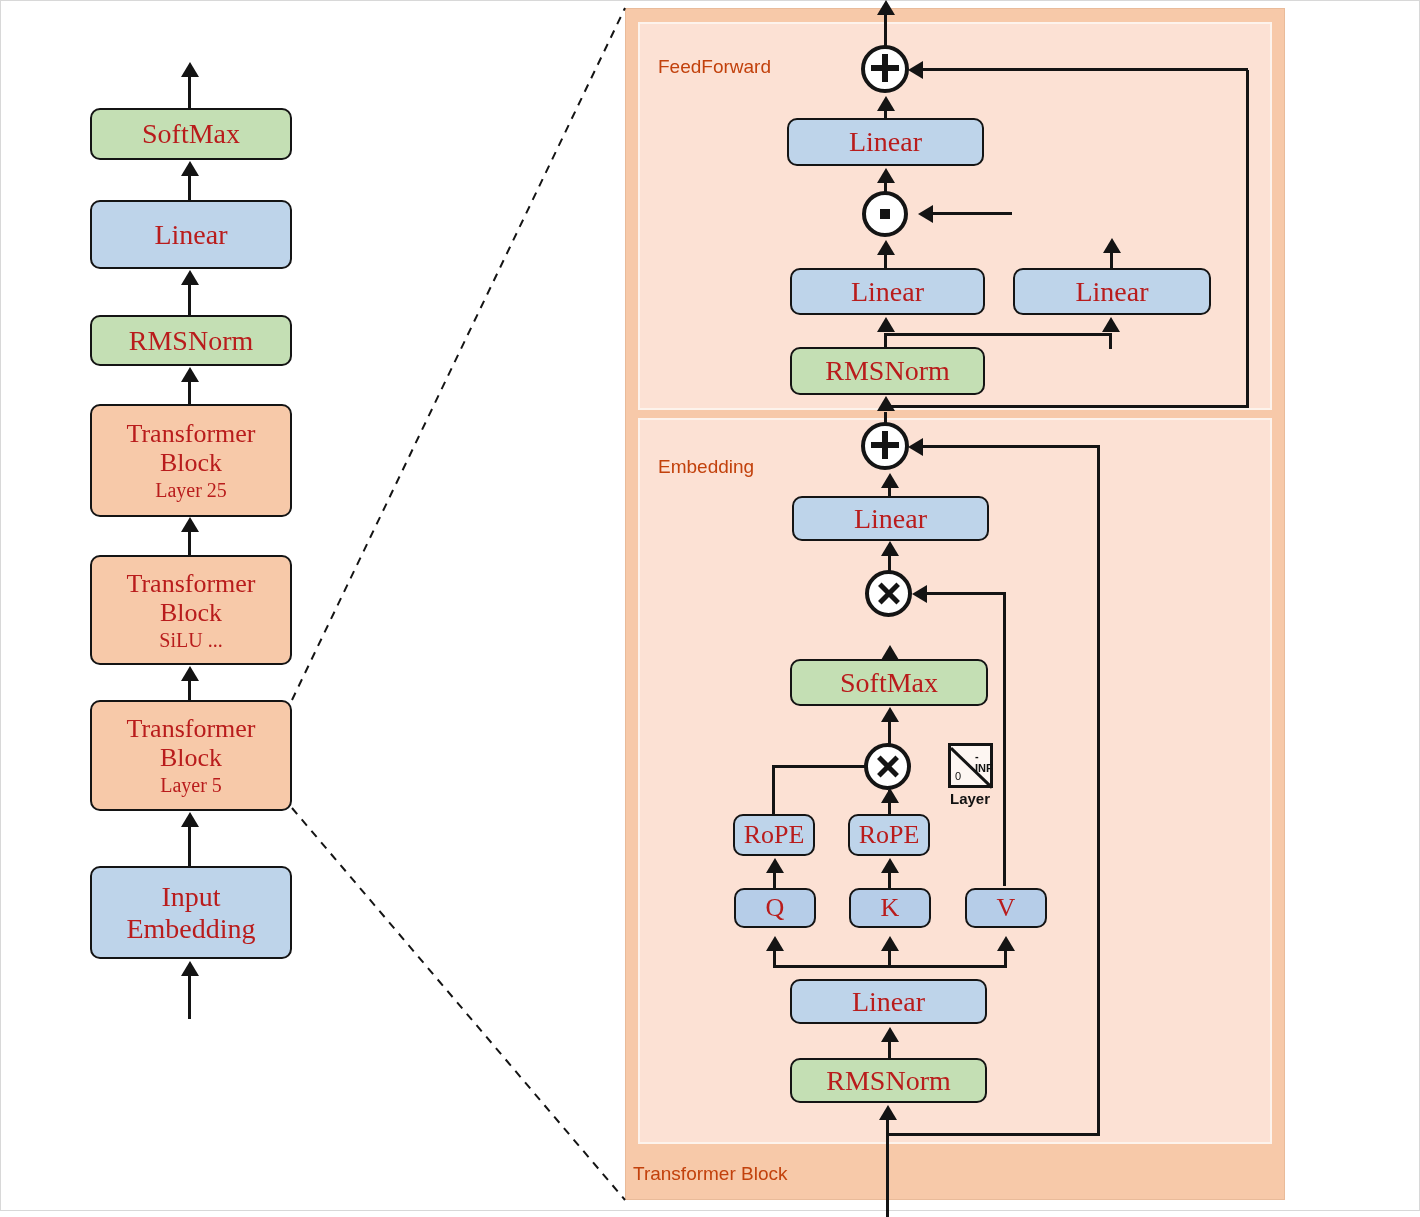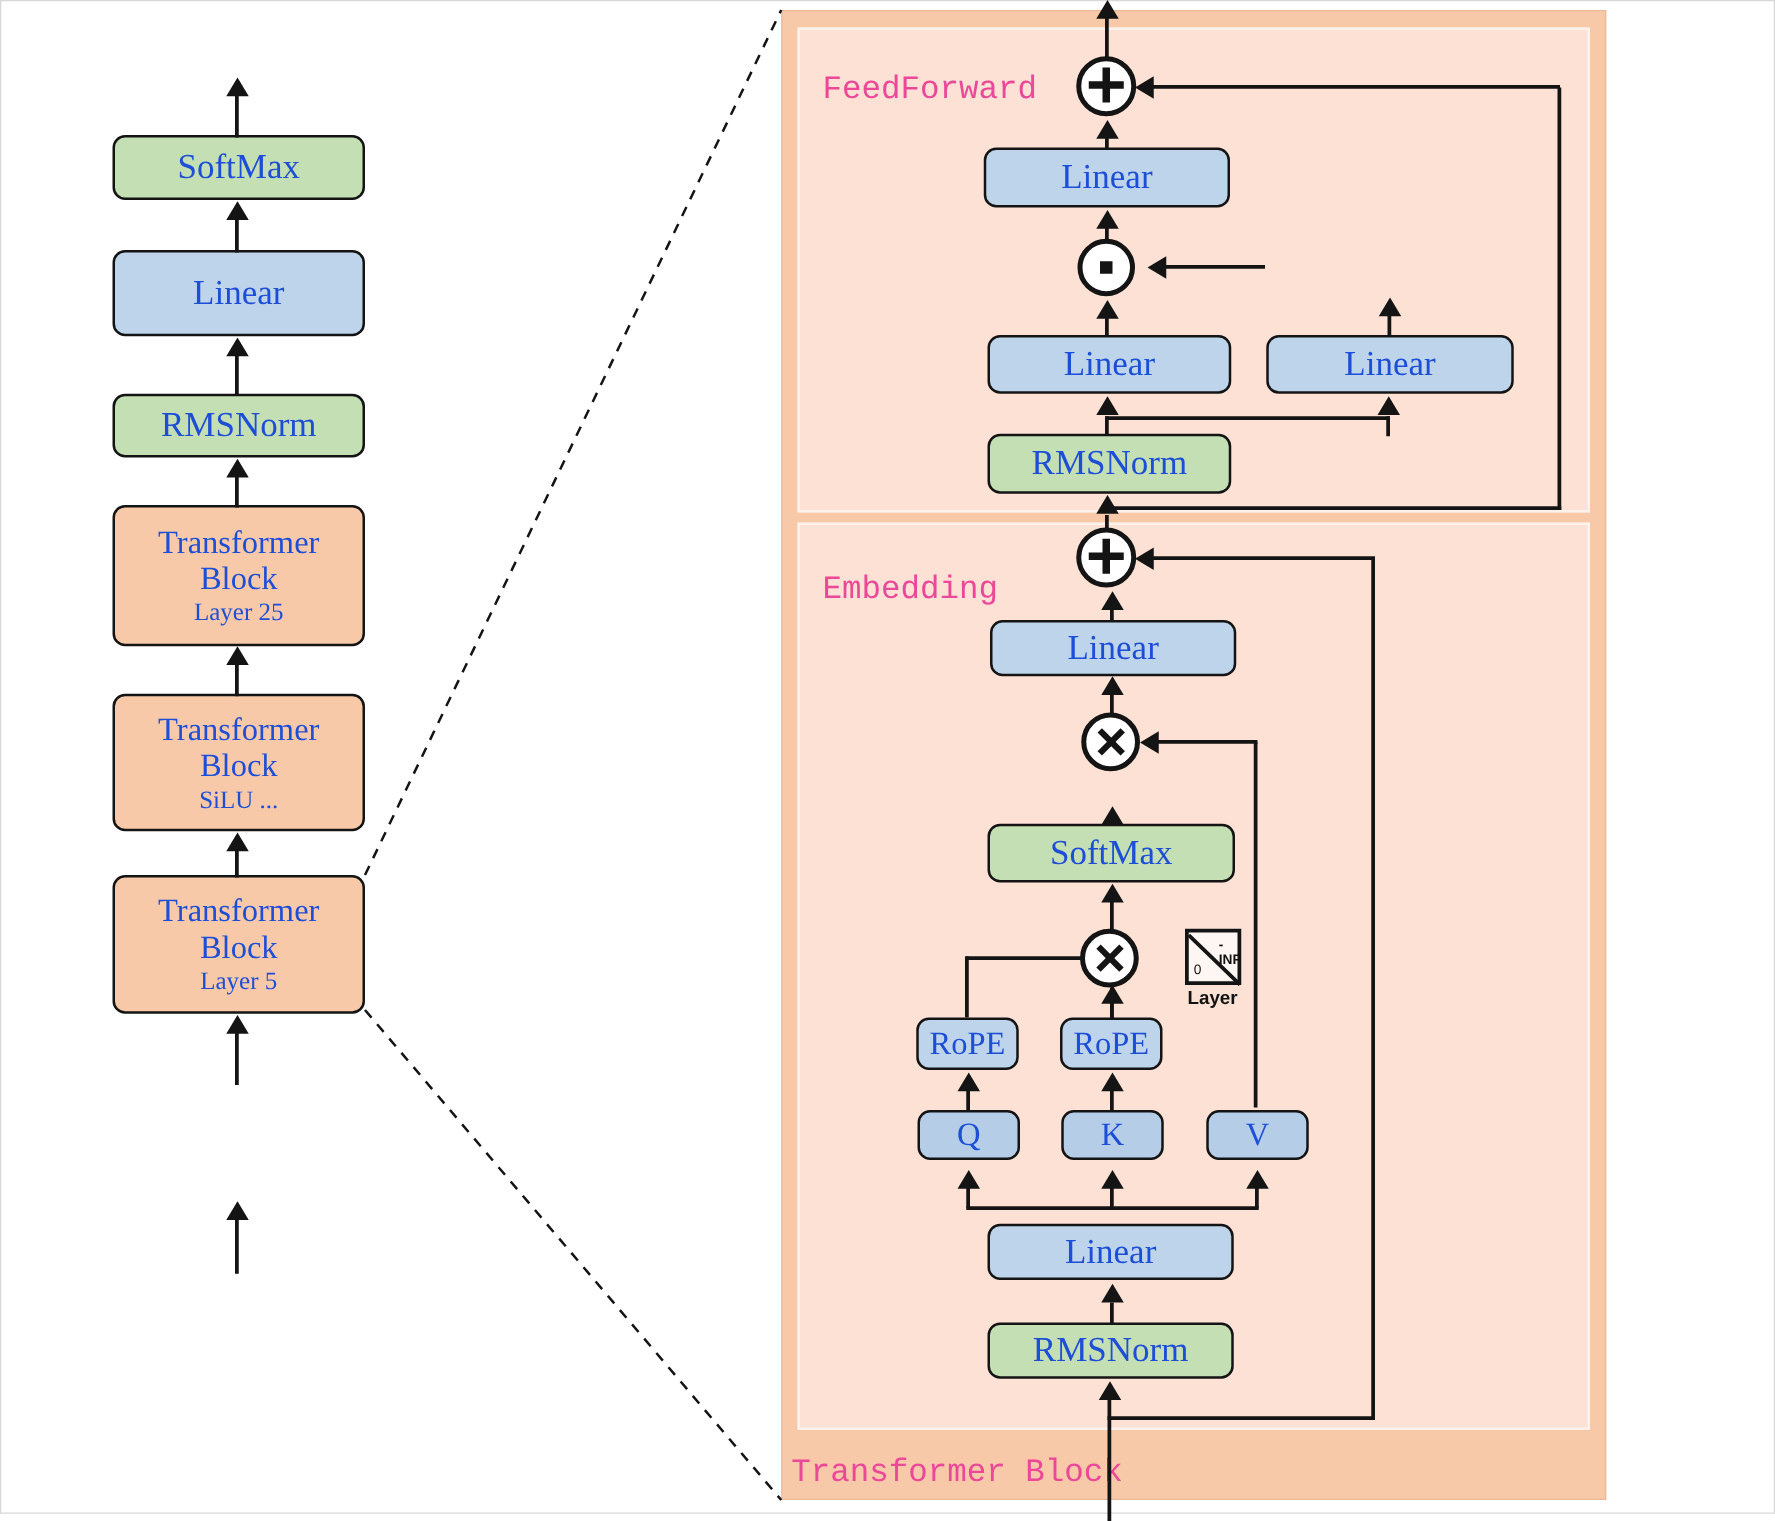--- a/index.html
+++ b/index.html
@@ -4,21 +4,21 @@
 <style>
   html,body{margin:0;padding:0;background:#ffffff;}
   body{font-family:"Liberation Serif", serif;}
   #stage{position:relative;width:1420px;height:1217px;background:#fff;overflow:hidden;}
 
   
   .node{
     position:absolute;box-sizing:border-box;
     border:2.5px solid #141414;border-radius:10px;
     display:flex;flex-direction:column;align-items:center;justify-content:center;
-    text-align:center;color:#1d4ed8;line-height:1.12;
+    text-align:center;color:#b91c1c;line-height:1.12;
     font-family:"Liberation Serif", serif;
   }
   .blue{background:#bed4ea;}
   .blue2{background:#b6cde8;}
   .green{background:#c4dfb4;}
   .peach{background:#f7c9a9;}
   .t28{font-size:28px;}
   .t26{font-size:26px;}
   .sub{font-size:20px;margin-top:2px;}
 
@@ -36,22 +36,22 @@
   
   .outer-block{
     position:absolute;box-sizing:border-box;background:#f7c9a9;
     border:1px solid #e9bb9a;
   }
   .inner-panel{
     position:absolute;box-sizing:border-box;background:#fce1d4;
     border:2px solid #fdf3ec;
   }
   .panel-label{
-    position:absolute;font-family:Liberation Mono, monospace;
-    font-size:26px;color:#ec4899;white-space:nowrap;
+    position:absolute;font-family:Liberation Sans, sans-serif;
+    font-size:19px;color:#c2410c;white-space:nowrap;
   }
 
   
   .op{
     position:absolute;border:4px solid #141414;border-radius:50%;
     background:#ffffff;box-sizing:border-box;
   }
   .op-plus-h{position:absolute;background:#141414;}
   .op-plus-v{position:absolute;background:#141414;}
   .op-dot{position:absolute;background:#141414;}
@@ -257,20 +257,23 @@
   </div>
   <div class="node peach" style="left:90px;top:555px;width:202px;height:110px;">
     <span class="t26" style="padding:0 6px;">Transformer Block</span>
     <span class="sub">SiLU ...</span>
   </div>
   <div class="node peach" style="left:90px;top:700px;width:202px;height:111px;">
     <span class="t26" style="padding:0 6px;">Transformer Block</span>
     <span class="sub">Layer 5</span>
   </div>
 
+  <div class="node blue t28" style="left:90px;top:866px;width:202px;height:93px;">
+    <span style="padding:0 10px;">Input Embedding</span>
+  </div>
 
   <div class="vline" style="left:188px;top:975px;height:44px;"></div>
   <div class="ah-up" style="left:181px;top:961px;"></div>
 
   <div class="vline" style="left:188px;top:826px;height:42px;"></div>
   <div class="ah-up" style="left:181px;top:812px;"></div>
 
   <div class="vline" style="left:188px;top:680px;height:22px;"></div>
   <div class="ah-up" style="left:181px;top:666px;"></div>
 

